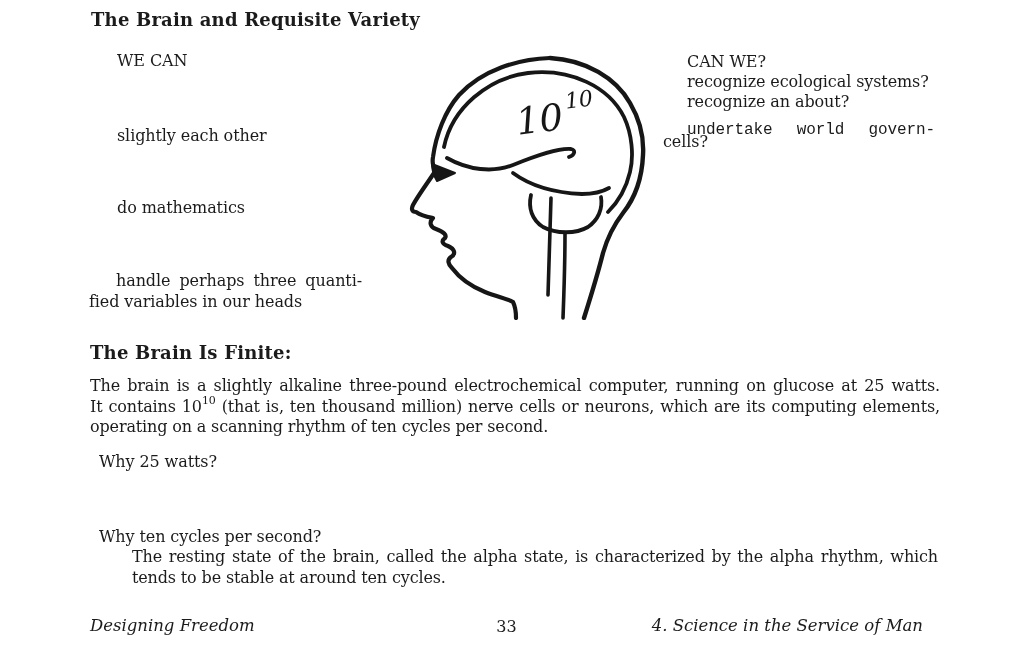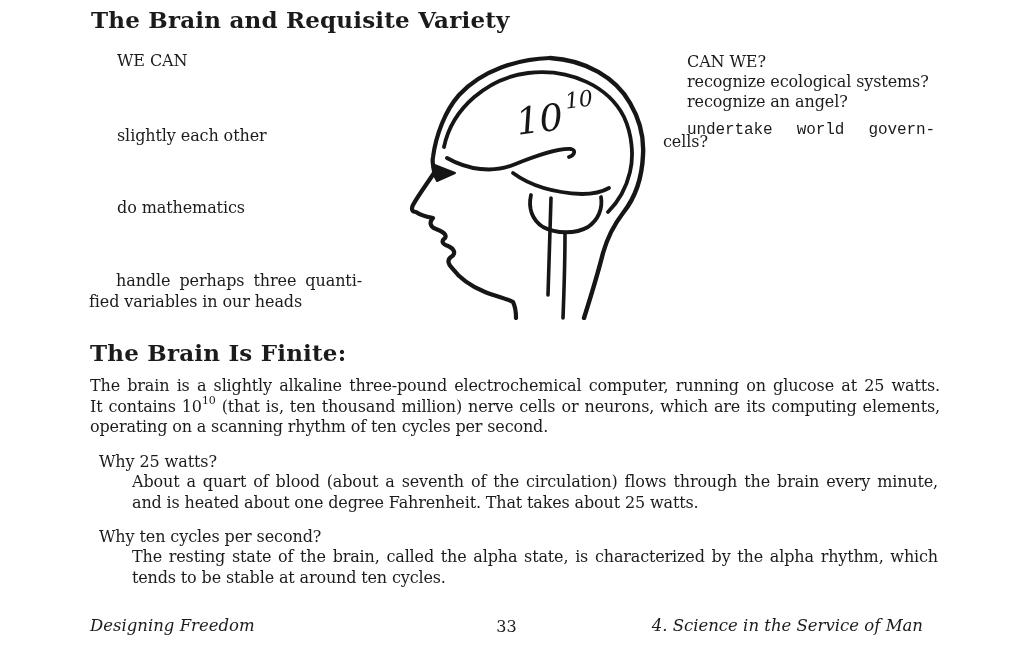--- a/index.html
+++ b/index.html
@@ -9,21 +9,21 @@
     width: 1024px;
     height: 663px;
     background: #ffffff;
     font-family: "DejaVu Serif", "Liberation Serif", serif;
     color: #1b1b1b;
     overflow: hidden;
   }
   .abs { position: absolute; }
   .h1 {
     font-weight: 700;
-    font-size: 23px;
+    font-size: 18px;
     letter-spacing: 0.2px;
     line-height: 26px;
   }
   .body-text {
     font-size: 16px;
     line-height: 20.5px;
     letter-spacing: -0.1px;
   }
   .just { text-align: justify; text-align-last: justify; }
   .para .pline { font-size: 16px; line-height: 20.6px; letter-spacing: -0.15px; }
@@ -85,36 +85,32 @@
     <path stroke-width="3.8" d="M 113,123 C 132,137 158,143 182,144 C 192,144 202,142 209,138"></path>
     <path stroke-width="3.8" d="M 131,145 C 128,158 132,170 143,177 C 156,184 176,184 188,177 C 198,170 203,159 201,147"></path>
     <path stroke-width="3.6" d="M 151,148 C 150,180 149,212 148,245"></path>
     <path stroke-width="3.6" d="M 165,184 C 165,214 164,242 163,268"></path>
     <path stroke-width="2" fill="#161616" d="M 32,114 L 55,123 L 37,131 C 34,126 32,119 32,114 Z"></path>
     <text x="116" y="82" font-size="37" font-style="italic" font-family="DejaVu Serif, Liberation Serif, serif" fill="#161616" stroke="none" transform="rotate(-7 140 70)"><tspan>10</tspan><tspan dx="4" dy="-20" font-size="22">10</tspan></text>
   </svg>
 
   <div class="abs body-text t-canwe-h">CAN WE?</div>
   <div class="abs body-text t-canwe-0">recognize ecological systems?</div>
-  <div class="abs body-text t-canwe-1">recognize an angel?</div>
+  <div class="abs body-text t-canwe-1">recognize an about?</div>
   <div class="abs body-text just t-canwe-w1">undertake world govern-</div>
   <div class="abs body-text t-canwe-w2">cells?</div>
 
   <div class="abs h1 t-finite-h">The Brain Is Finite:</div>
   <div class="abs para t-para">
     <div class="pline just">The brain is a slightly alkaline three-pound electrochemical computer, running on glucose at 25 watts.</div>
     <div class="pline just"><span>It contains 10</span><sup>10</sup><span> (that is, ten thousand million) nerve cells or neurons, which are its computing elements,</span></div>
     <div class="pline">operating on a scanning rhythm of ten cycles per second.</div>
   </div>
 
   <div class="abs body-text t-q0">Why 25 watts?</div>
-  <div class="abs para t-a0">
-    <div class="pline just">About a quart of blood (about a seventh of the circulation) flows through the brain every minute,</div>
-    <div class="pline">and is heated about one degree Fahrenheit. That takes about 25 watts.</div>
-  </div>
 
   <div class="abs body-text t-q1">Why ten cycles per second?</div>
   <div class="abs para t-a1">
     <div class="pline just">The resting state of the brain, called the alpha state, is characterized by the alpha rhythm, which</div>
     <div class="pline">tends to be stable at around ten cycles.</div>
   </div>
 
   <div class="footer">
     <span class="f-left">Designing Freedom</span>
     <span class="f-center">33</span>

